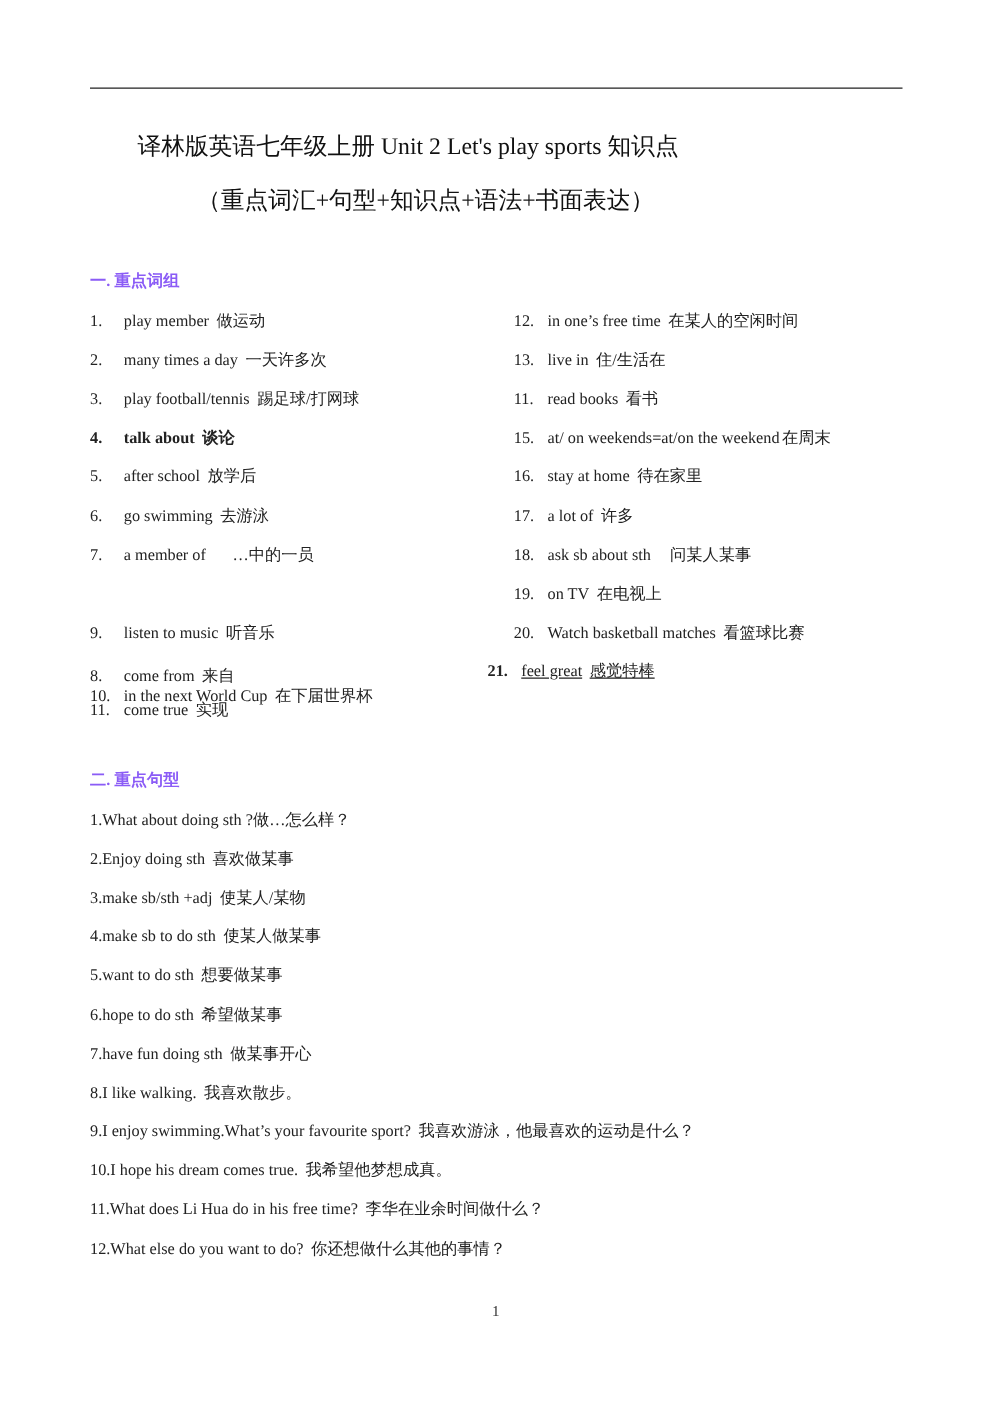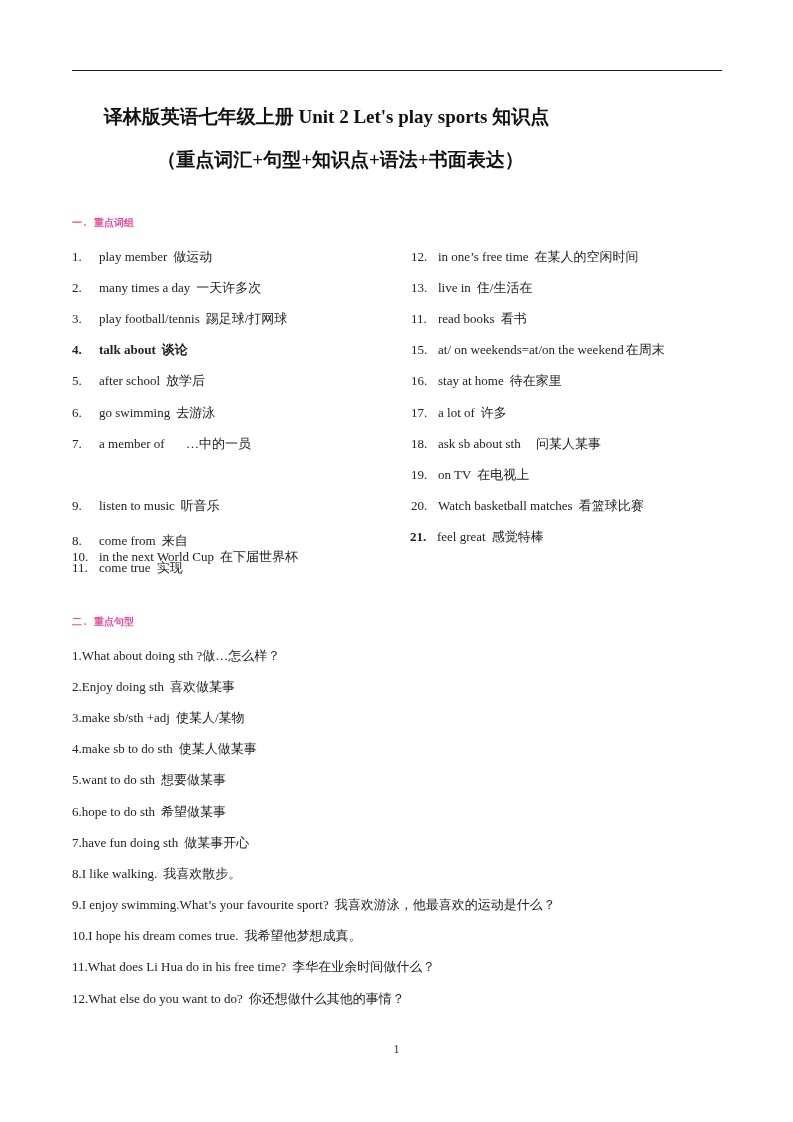--- a/index.html
+++ b/index.html
@@ -13,33 +13,33 @@
     .top-rule {
       position: absolute;
       left: 72px; top: 70px;
       width: 650px; height: 1px;
       background: #222;
     }
     .title {
       position: absolute;
       left: 0; width: 653px;
       text-align: center;
-      font-weight: bold;
+      font-weight: normal;
       font-size: 19px;
       color: #111;
     }
     .title.t1 { top: 104px; }
     .title.t2 { top: 147px; padding-left: 28px; }
     .section-heading {
       position: absolute;
       left: 72px;
-      font-family: Liberation Mono, monospace;
+      font-family: Liberation Serif, serif;
       font-weight: bold;
-      font-size: 10px;
-      color: #ec4899;
+      font-size: 13px;
+      color: #8b5cf6;
     }
     .vocab-item {
       position: absolute;
       font-size: 13px;
       white-space: nowrap;
       color: #222;
     }
     .vocab-item .num {
       display: inline-block;
       width: 27px;
@@ -86,21 +86,21 @@
 
 <div class="vocab-item" style="left:411px;top:248px;"><span class="num">12.</span><span class="en">in one’s free time</span><span class="zh">在某人的空闲时间</span></div>
 <div class="vocab-item" style="left:411px;top:279px;"><span class="num">13.</span><span class="en">live in</span><span class="zh">住/生活在</span></div>
 <div class="vocab-item" style="left:411px;top:310px;"><span class="num">11.</span><span class="en">read books</span><span class="zh">看书</span></div>
 <div class="vocab-item" style="left:411px;top:341px;"><span class="num">15.</span><span class="en" style="margin-right:2px;">at/ on weekends=at/on the weekend</span><span class="zh">在周末</span></div>
 <div class="vocab-item" style="left:411px;top:372px;"><span class="num">16.</span><span class="en">stay at home</span><span class="zh">待在家里</span></div>
 <div class="vocab-item" style="left:411px;top:404px;"><span class="num">17.</span><span class="en">a lot of</span><span class="zh">许多</span></div>
 <div class="vocab-item" style="left:411px;top:435px;"><span class="num">18.</span><span class="en">ask sb about sth</span><span class="zh" style="margin-left:6px;"> 问某人某事</span></div>
 <div class="vocab-item" style="left:411px;top:466px;"><span class="num">19.</span><span class="en">on TV</span><span class="zh">在电视上</span></div>
 <div class="vocab-item" style="left:411px;top:497px;"><span class="num">20.</span><span class="en">Watch basketball matches</span><span class="zh">看篮球比赛</span></div>
-<div class="vocab-item" style="left:410px;top:528px;"><span class="num bold">21.</span><span class="en">feel great</span><span class="zh">感觉特棒</span></div>
+<div class="vocab-item" style="left:390px;top:528px;text-decoration:underline;"><span class="num bold">21.</span><span class="en">feel great</span><span class="zh">感觉特棒</span></div>
 
 <div class="section-heading" style="top:615px;">二. 重点句型</div>
 
 <div class="sentence-item" style="top:647px;"><span class="en" style="margin-right:0;">1.What about doing sth ?</span><span class="zh">做…怎么样？</span></div>
 <div class="sentence-item" style="top:678px;"><span class="en">2.Enjoy doing sth</span><span class="zh">喜欢做某事</span></div>
 <div class="sentence-item" style="top:709px;"><span class="en">3.make sb/sth +adj</span><span class="zh">使某人/某物</span></div>
 <div class="sentence-item" style="top:740px;"><span class="en">4.make sb to do sth</span><span class="zh">使某人做某事</span></div>
 <div class="sentence-item" style="top:771px;"><span class="en">5.want to do sth</span><span class="zh">想要做某事</span></div>
 <div class="sentence-item" style="top:803px;"><span class="en">6.hope to do sth</span><span class="zh">希望做某事</span></div>
 <div class="sentence-item" style="top:834px;"><span class="en">7.have fun doing sth</span><span class="zh">做某事开心</span></div>

